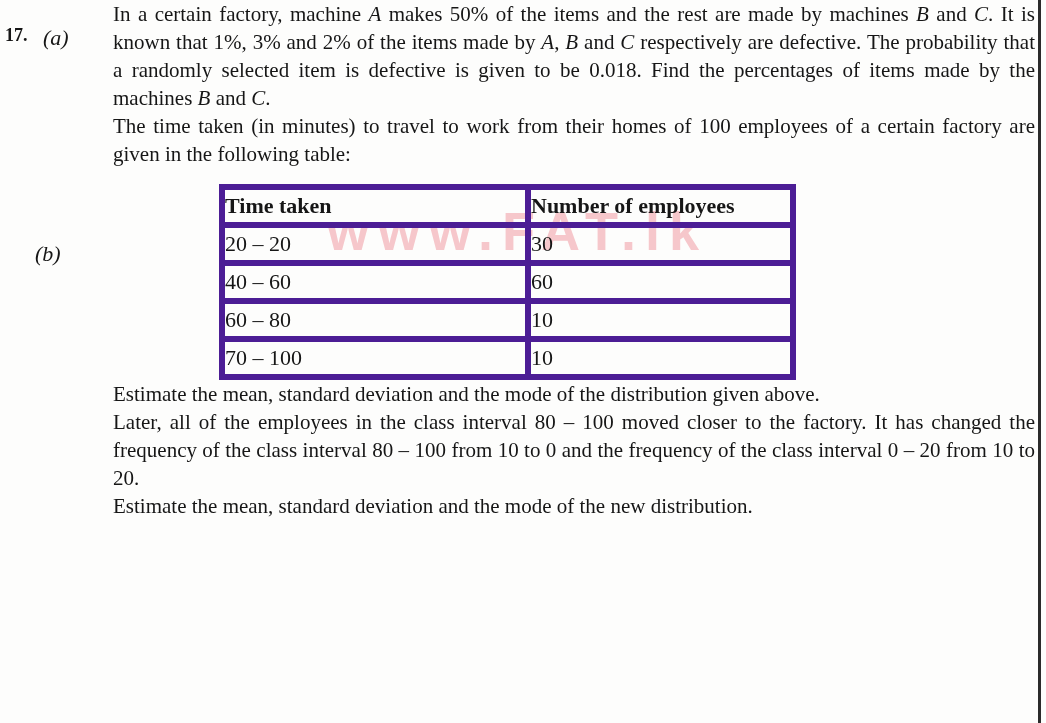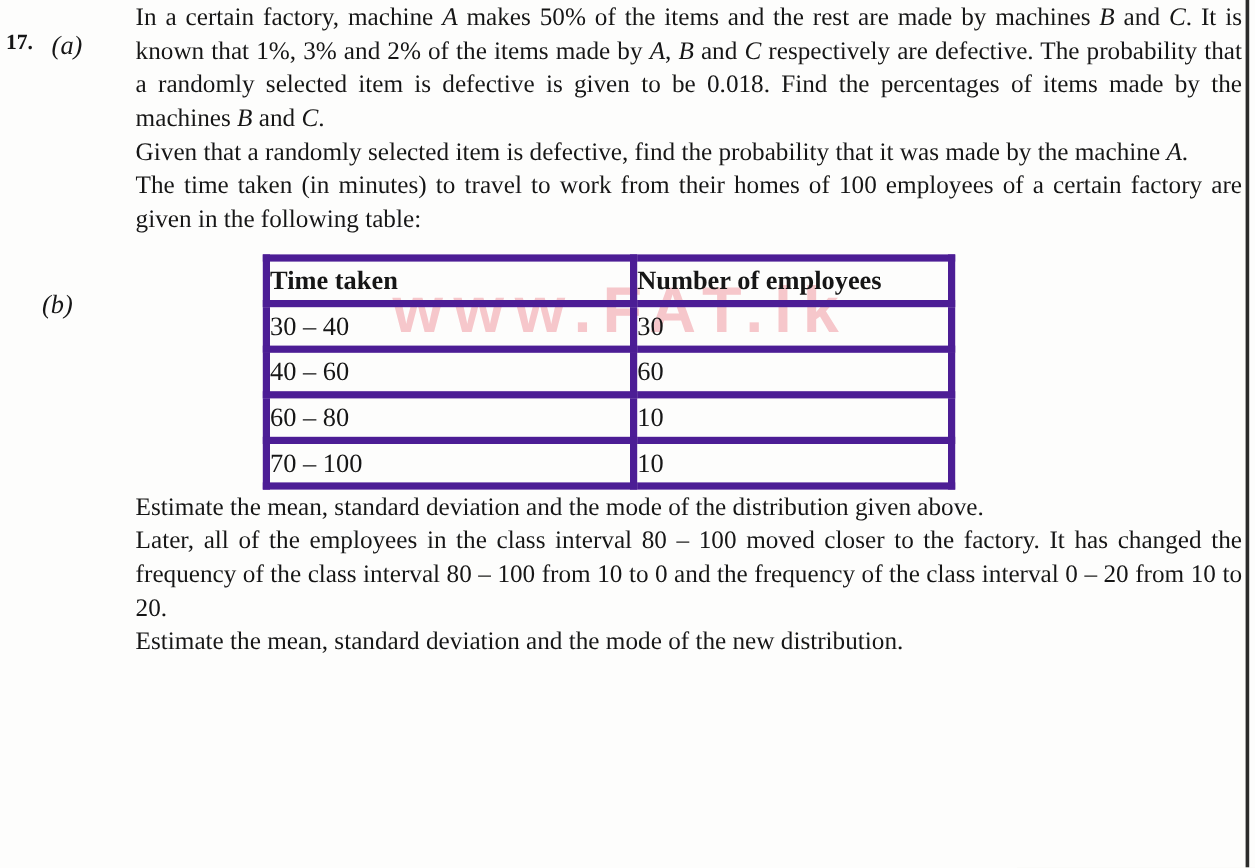--- a/index.html
+++ b/index.html
@@ -93,42 +93,41 @@
 <div class="page">
 
   <div class="page-edge"></div>
 
   <span class="qnum">17.</span>
   <span class="qsub qsub-a">(a)</span>
   <span class="qsub qsub-b">(b)</span>
 
   <section>
     <p class="para para-a1">In a certain factory, machine <i>A</i> makes 50% of the items and the rest are made by machines <i>B</i> and <i>C</i>. It is known that 1%, 3% and 2% of the items made by <i>A</i>, <i>B</i> and <i>C</i> respectively are defective. The probability that a randomly selected item is defective is given to be 0.018. Find the percentages of items made by the machines <i>B</i> and <i>C</i>.</p>
-    <p class="para para-a2">Given that a randomly selected item is defective, find the probability that it was made by the machine <i>A</i>.</p>
   </section>
 
   <section>
     <p class="para para-b1">The time taken (in minutes) to travel to work from their homes of 100 employees of a certain factory are given in the following table:</p>
 
     <div class="table-wrap">
       <div class="watermark">www.FAT.lk</div>
       <table class="freq">
         <colgroup>
             <col class="c1">
             <col class="c2">
           </colgroup>
         <thead>
           <tr>
             <th>Time taken</th>
             <th>Number of employees</th>
           </tr>
         </thead>
         <tbody>
           <tr>
-            <td>30 – 40</td>
+            <td>20 – 20</td>
             <td>30</td>
           </tr>
           <tr>
             <td>40 – 60</td>
             <td>60</td>
           </tr>
           <tr>
             <td>60 – 80</td>
             <td>10</td>
           </tr>

